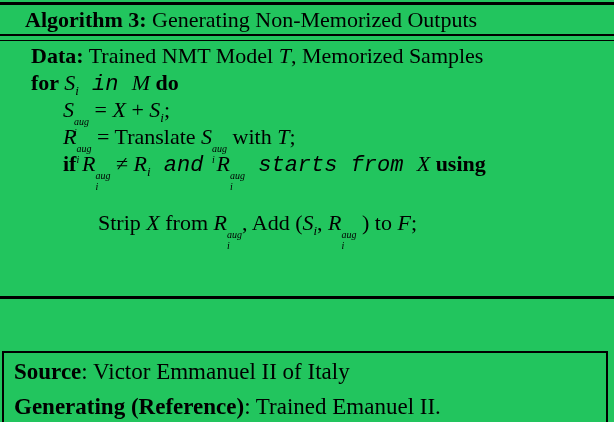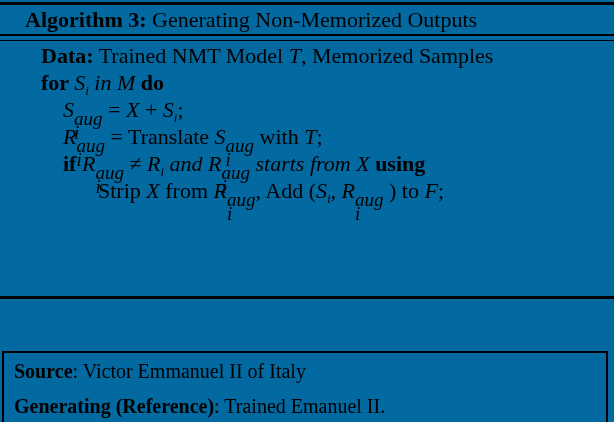--- a/index.html
+++ b/index.html
@@ -1,54 +1,54 @@
 <!DOCTYPE html>
 <html><head>
 <meta charset="utf-8">
 <style>
   html,body{margin:0;padding:0;background:#fff;}
   .page{
     position:relative;
     width:614px;height:422px;
-    background:#0369a1;color:#000000;
+    background:#22c55e;color:#000000;
     font-family:"Liberation Serif","DejaVu Serif",serif;
     overflow:hidden;
   }
   .rule{position:absolute;left:0;width:614px;background:#000;}
   #rule-top{top:2px;height:3px;}
   #rule-double{top:34px;height:7px;background:transparent;border-top:2px solid #000;border-bottom:1px solid #000;box-sizing:border-box;}
   #rule-bottom{top:296px;height:3px;}
 
   .caption{
     position:absolute;top:6px;left:25px;right:4px;
     font-size:22px;line-height:28px;white-space:nowrap;
   }
   .algo-body{position:absolute;top:42px;left:0;right:0;}
   .algo-line{font-size:22px;line-height:27px;height:27px;white-space:nowrap;}
-  .ind0{padding-left:41px;}
+  .ind0{padding-left:31px;}
   .indwrap{padding-left:72px;}
   .ind1{padding-left:63px;}
-  .ind2{padding-left:98px;}
+  .ind2{padding-left:98px;margin-top:32px;}
 
   .kw{font-weight:bold;}
-  .it{font-style:italic;}
+  .it{font-style:italic;font-family:Liberation Mono, monospace;}
   .mi{font-style:italic;}
   .msub{font-size:13px;font-style:italic;vertical-align:-5px;}
   .supsub{
     display:inline-flex;flex-direction:column;align-items:flex-start;
-    justify-content:space-between;height:25px;vertical-align:-8px;
-    font-size:19px;font-style:italic;line-height:11px;
+    justify-content:flex-end;height:25px;vertical-align:-8px;
+    font-size:10px;font-style:italic;line-height:11px;
   }
 
   #example-box{
     position:absolute;top:351px;left:2px;width:606px;height:71px;
     border:2px solid #000;border-bottom:none;box-sizing:border-box;
     padding:1px 0 0 10px;
   }
-  .box-line{font-size:20px;line-height:35px;white-space:nowrap;}
+  .box-line{font-size:23px;line-height:35px;white-space:nowrap;}
 </style>
 </head>
 <body>
 
 <div class="page">
 
   <div class="rule" id="rule-top"></div>
 
   <div class="caption"><span class="kw">Algorithm 3:</span><span> Generating Non-Memorized Outputs</span></div>
 

